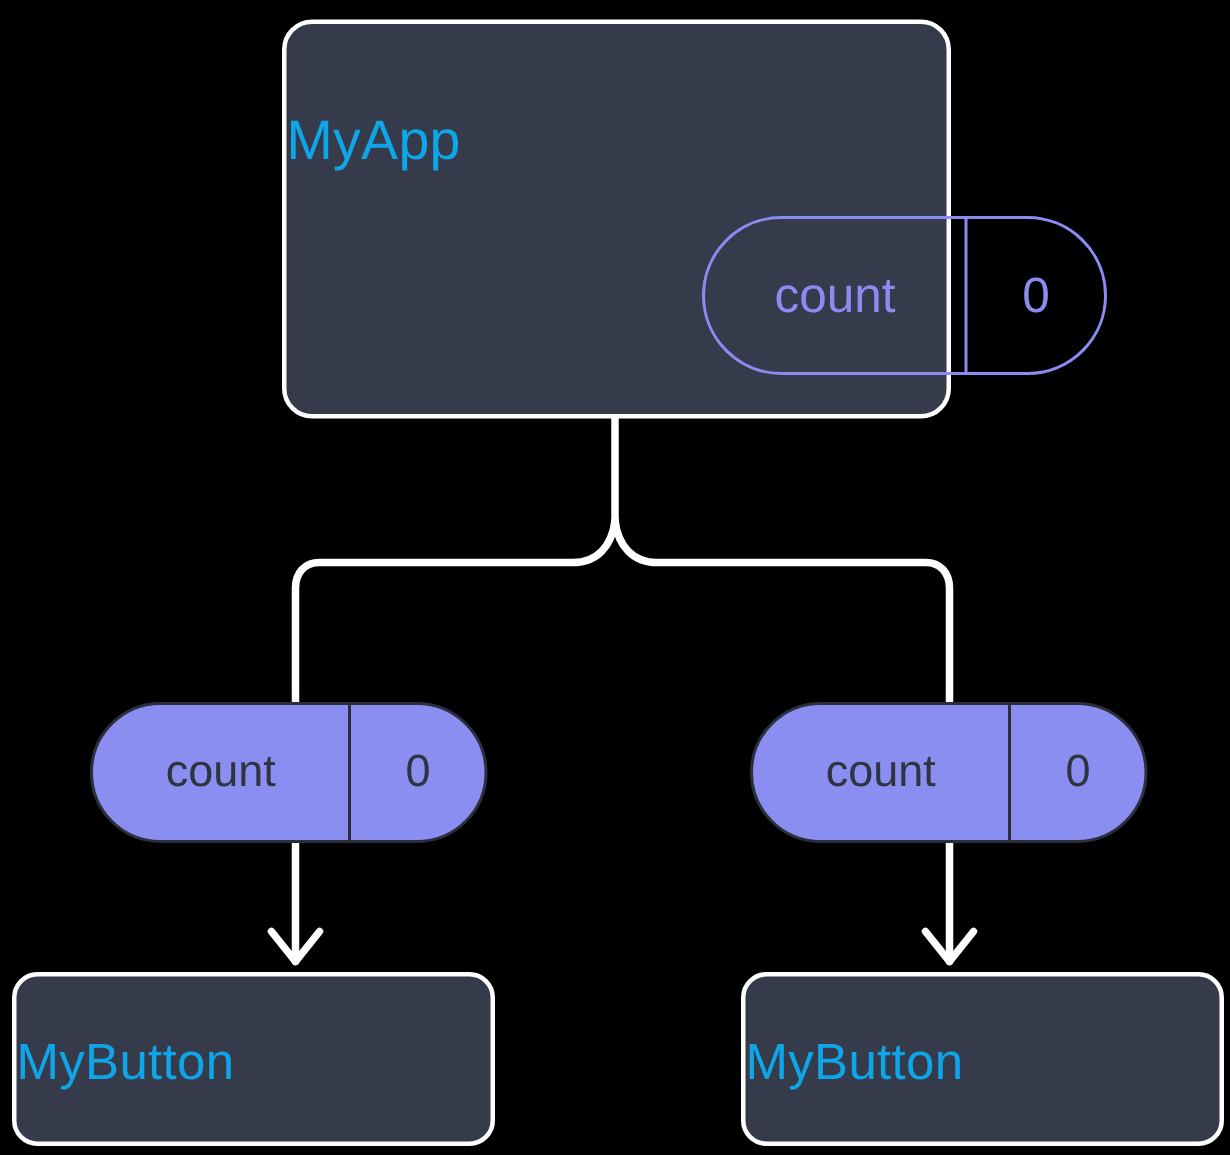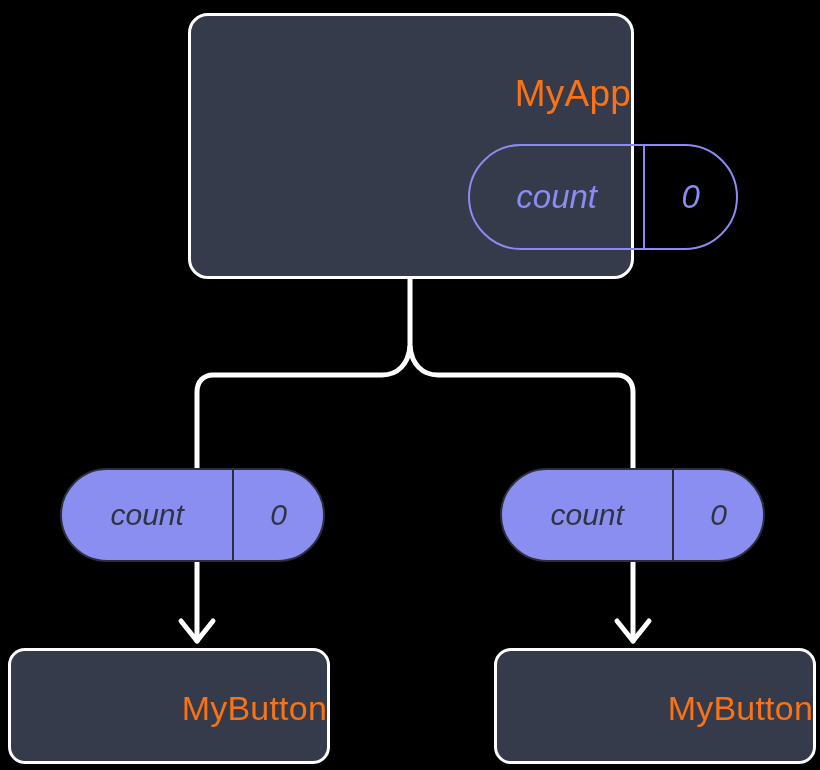--- a/index.html
+++ b/index.html
@@ -32,22 +32,22 @@
     position: absolute;
     box-sizing: border-box;
     background: #353b4a;
     border: 3px solid #ffffff;
     border-radius: 18px;
   }
   .node-title {
     position: absolute;
     left: 0;
     right: 0;
-    text-align: right;
-    color: #f97316;
+    text-align: left;
+    color: #0ea5e9;
     font-weight: 400;
     letter-spacing: 0.2px;
     white-space: nowrap;
   }
   
   #myapp-node {
     left: 188px;
     top: 13px;
     width: 446px;
     height: 266px;
@@ -66,21 +66,20 @@
     align-items: stretch;
     border-radius: 999px;
     overflow: hidden;
   }
   .pill-key, .pill-val {
     display: flex;
     align-items: center;
     justify-content: center;
     box-sizing: border-box;
     white-space: nowrap;
-    font-style: italic;
   }
   
   .pill.outlined {
     background: transparent;
     border: 2px solid #8b8bf2;
   }
   .pill.outlined .pill-key {
     color: #8b8bf2;
     border-right: 2px solid #8b8bf2;
   }

